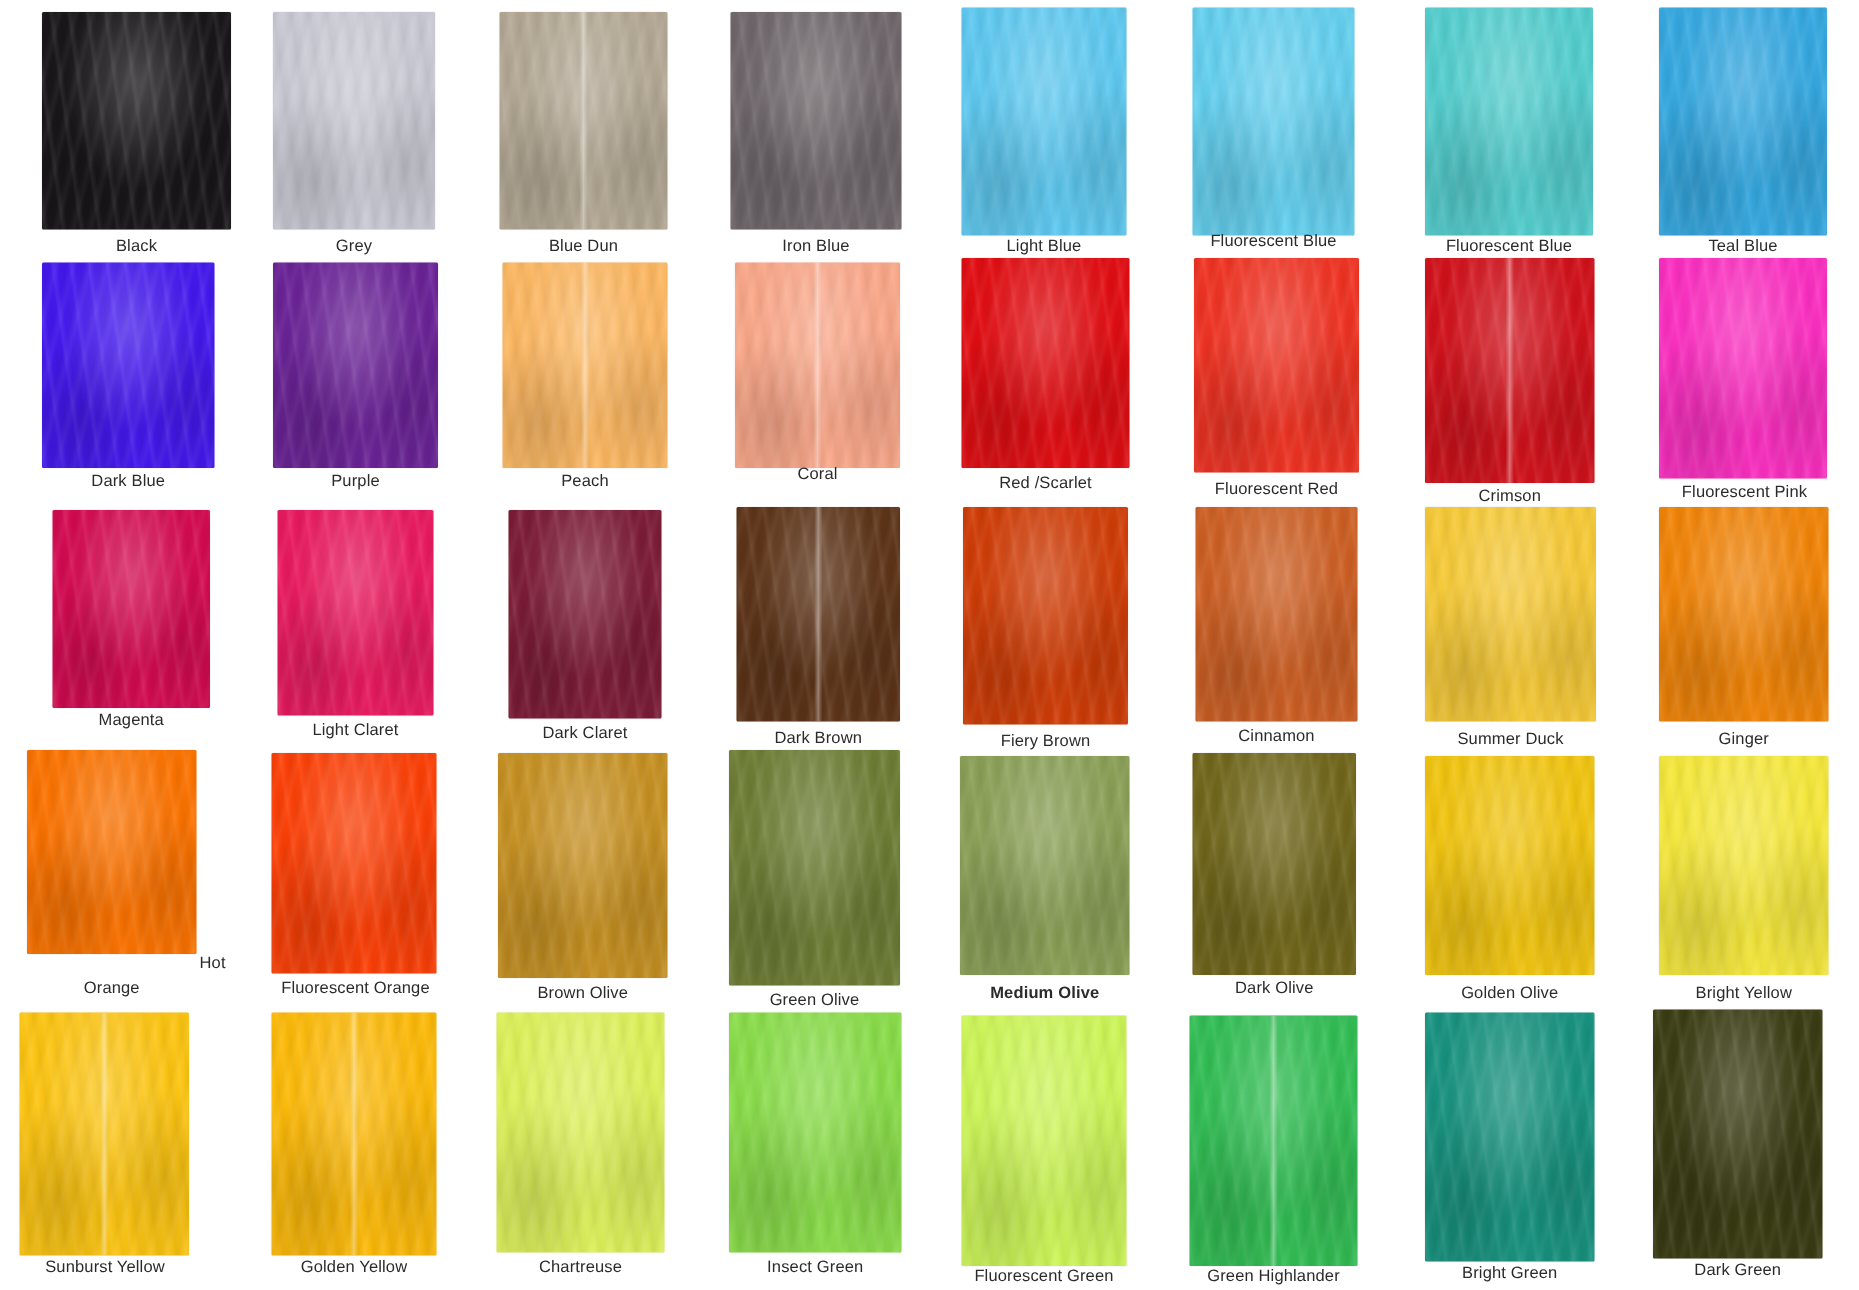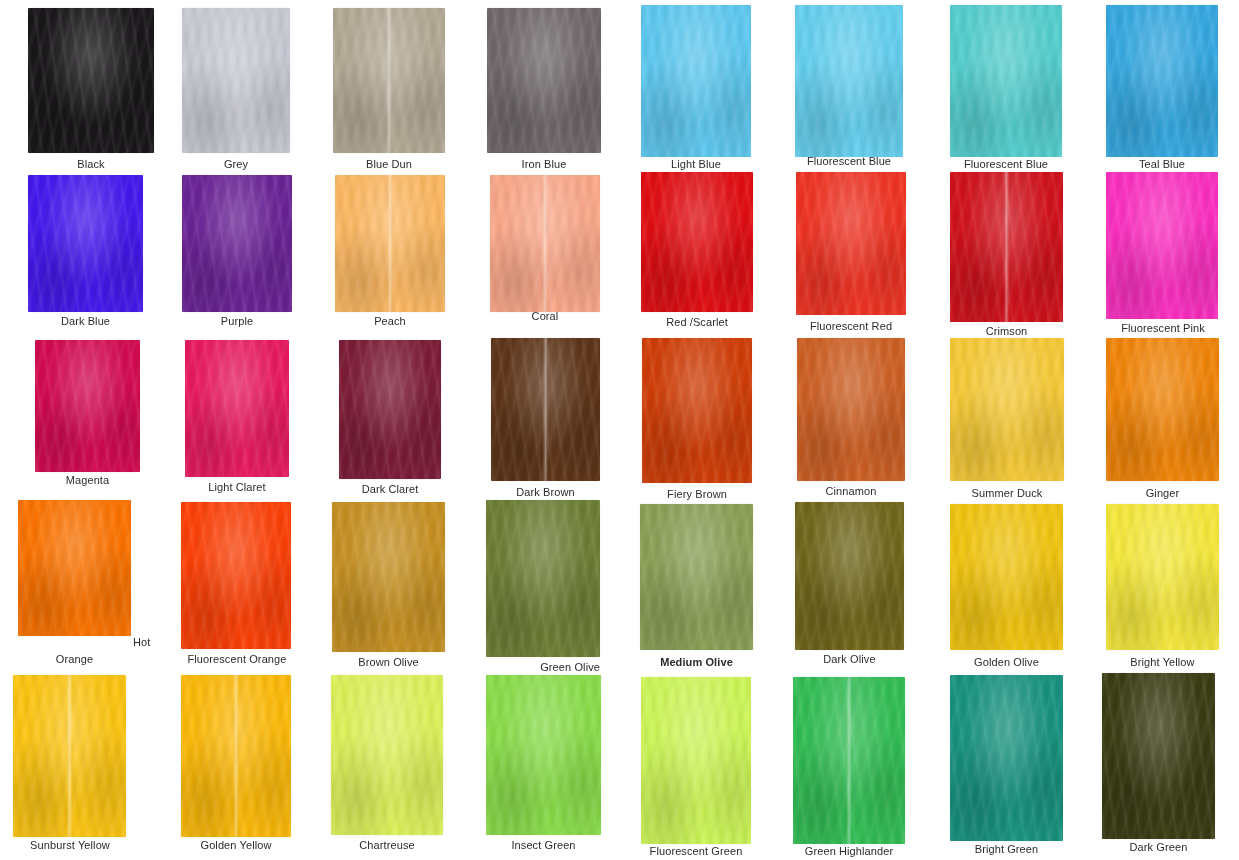--- a/index.html
+++ b/index.html
@@ -319,21 +319,21 @@
         <div class="tex c"></div>
       </div>
       <div class="swatch-label centered" style="left: 332px; top: 656px; width: 113px; color: rgb(43, 43, 43);">Brown Olive</div>
     </div>
     <div class="swatch-cell" style="left: 0px; top: 0px; width: 1239px; height: 860px; pointer-events: none;">
       <div class="swatch-image" style="left: 486px; top: 500px; width: 114px; height: 157px; background: rgb(109, 126, 53); pointer-events: auto;">
         <div class="tex a"></div>
         <div class="tex b"></div>
         <div class="tex c"></div>
       </div>
-      <div class="swatch-label centered" style="left: 486px; top: 661px; width: 114px; color: rgb(43, 43, 43); text-align: right;">Green Olive</div>
+      <div class="swatch-label centered" style="left: 486px; top: 661px; width: 114px; color: rgb(43, 43, 43);">Green Olive</div>
     </div>
     <div class="swatch-cell" style="left: 0px; top: 0px; width: 1239px; height: 860px; pointer-events: none;">
       <div class="swatch-image" style="left: 640px; top: 504px; width: 113px; height: 146px; background: rgb(138, 159, 86); pointer-events: auto;">
         <div class="tex a"></div>
         <div class="tex b"></div>
         <div class="tex c"></div>
       </div>
       <div class="swatch-label centered" style="left: 640px; top: 656px; width: 113px; color: rgb(43, 43, 43); font-weight: bold;">Medium Olive</div>
     </div>
     <div class="swatch-cell" style="left: 0px; top: 0px; width: 1239px; height: 860px; pointer-events: none;">

